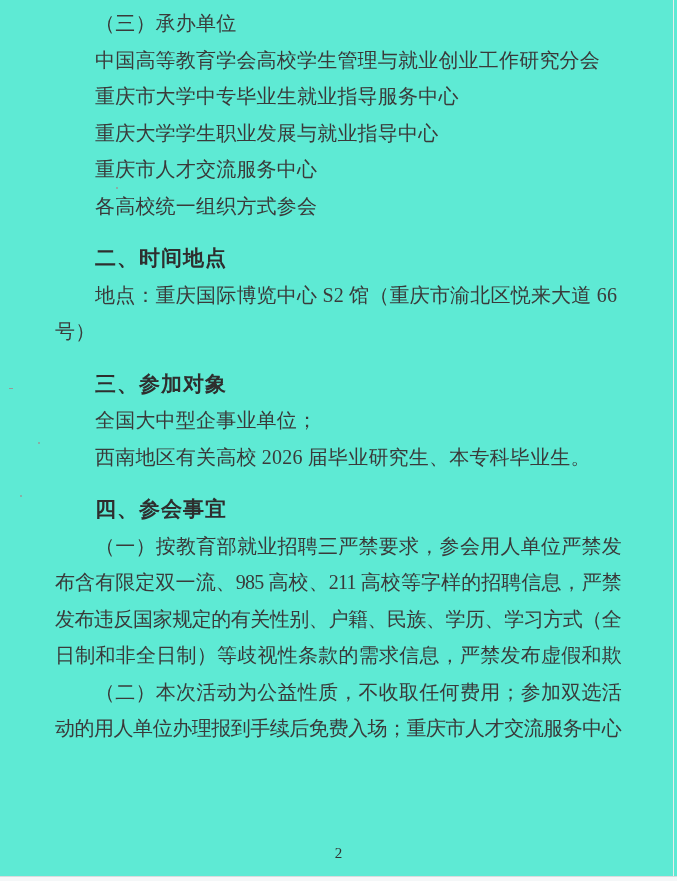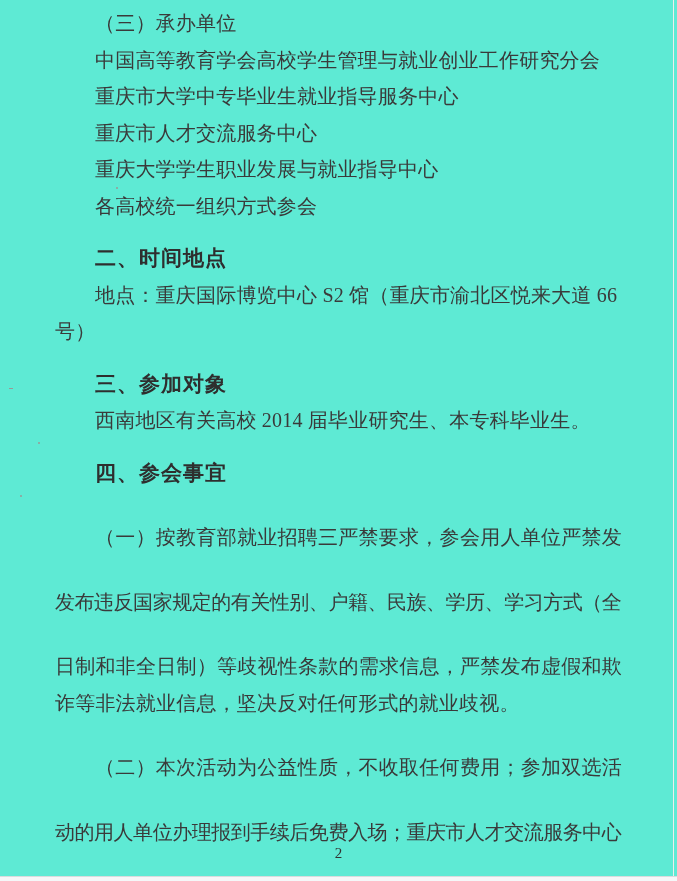--- a/index.html
+++ b/index.html
@@ -64,21 +64,20 @@
     font-size: 21px;
     color: #2e2e2e;
     letter-spacing: 1px;
     margin-top: 16px;
   }
   .line.justify {
     white-space: normal;
     text-align: justify;
     text-align-last: justify;
     letter-spacing: -0.8px;
-    margin-top: 28px;
   }
   .page-number {
     position: absolute;
     left: 0;
     top: 845px;
     width: 677px;
     text-align: center;
     font-size: 15px;
     color: #333333;
     font-family: "Liberation Serif", "DejaVu Serif", serif;
@@ -86,33 +85,34 @@
 </style>
 </head>
 <body>
 
 <div class="page">
 
   <div class="doc-lines">
       <div class="line indent">（三）承办单位</div>
       <div class="line indent">中国高等教育学会高校学生管理与就业创业工作研究分会</div>
       <div class="line indent">重庆市大学中专毕业生就业指导服务中心</div>
+      <div class="line indent">重庆大学学生职业发展与就业指导中心</div>
       <div class="line indent">重庆市人才交流服务中心</div>
-      <div class="line indent">重庆大学学生职业发展与就业指导中心</div>
       <div class="line indent">各高校统一组织方式参会</div>
       <div class="line indent heading">二、时间地点</div>
       <div class="line indent">地点：重庆国际博览中心 S2 馆（重庆市渝北区悦来大道 66</div>
       <div class="line flush">号）</div>
       <div class="line indent heading">三、参加对象</div>
-      <div class="line indent">西南地区有关高校 2014 届毕业研究生、本专科毕业生。</div>
+      <div class="line indent">全国大中型企事业单位；</div>
+      <div class="line indent">西南地区有关高校 2026 届毕业研究生、本专科毕业生。</div>
       <div class="line indent heading">四、参会事宜</div>
       <div class="line indent justify">（一）按教育部就业招聘三严禁要求，参会用人单位严禁发</div>
+      <div class="line flush justify">布含有限定双一流、985 高校、211 高校等字样的招聘信息，严禁</div>
       <div class="line flush justify">发布违反国家规定的有关性别、户籍、民族、学历、学习方式（全</div>
       <div class="line flush justify">日制和非全日制）等歧视性条款的需求信息，严禁发布虚假和欺</div>
-      <div class="line flush">诈等非法就业信息，坚决反对任何形式的就业歧视。</div>
       <div class="line indent justify">（二）本次活动为公益性质，不收取任何费用；参加双选活</div>
       <div class="line flush justify">动的用人单位办理报到手续后免费入场；重庆市人才交流服务中心</div>
     </div>
 
   <div class="page-number">2</div>
 
   <div class="speck" style="left:116px; top:187px; width:2px; height:2px;"></div>
   <div class="speck" style="left:38px;  top:442px; width:2px; height:2px;"></div>
   <div class="speck" style="left:20px;  top:495px; width:2px; height:2px;"></div>
   <div class="speck" style="left:9px;   top:388px; width:4px; height:1px; border-radius:0;"></div>

